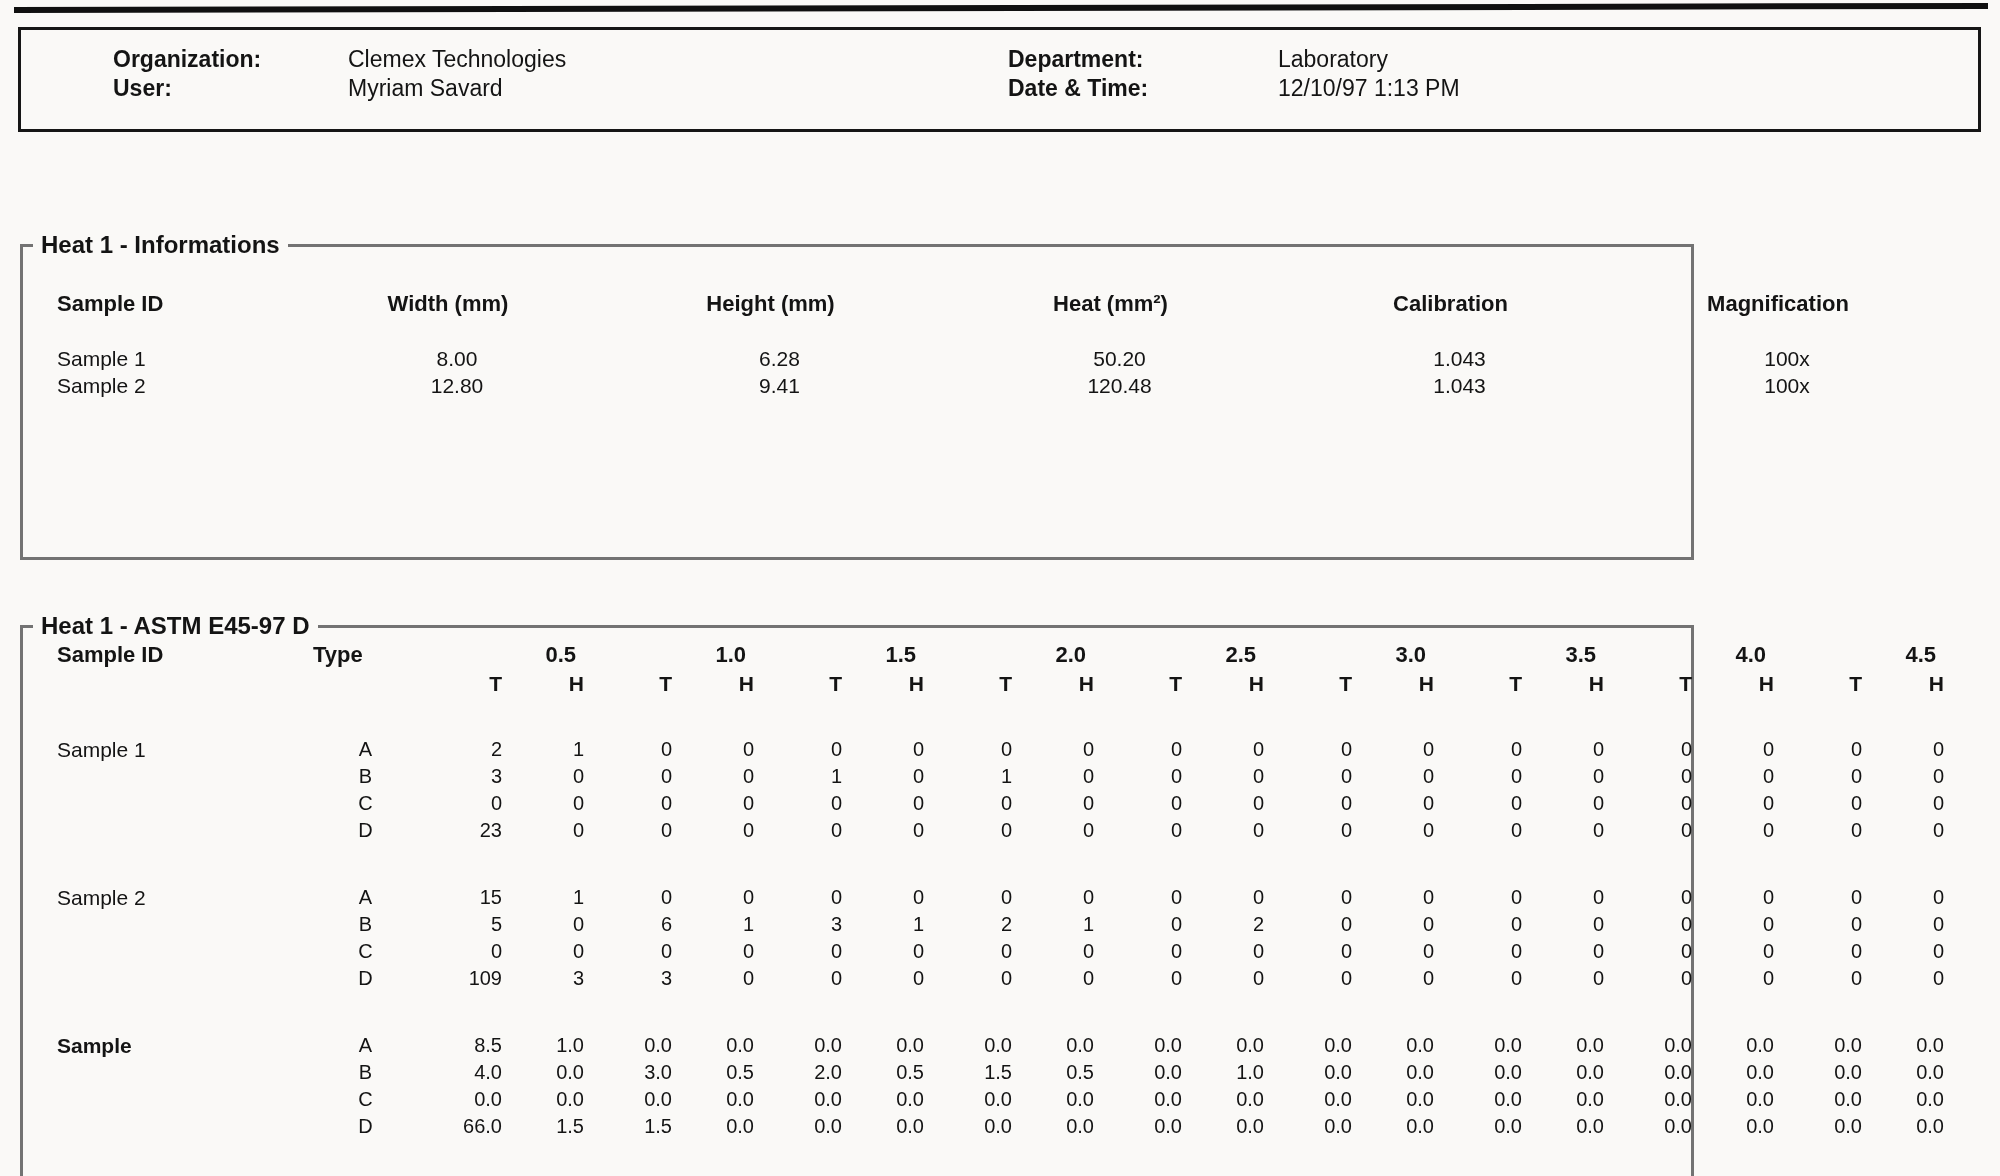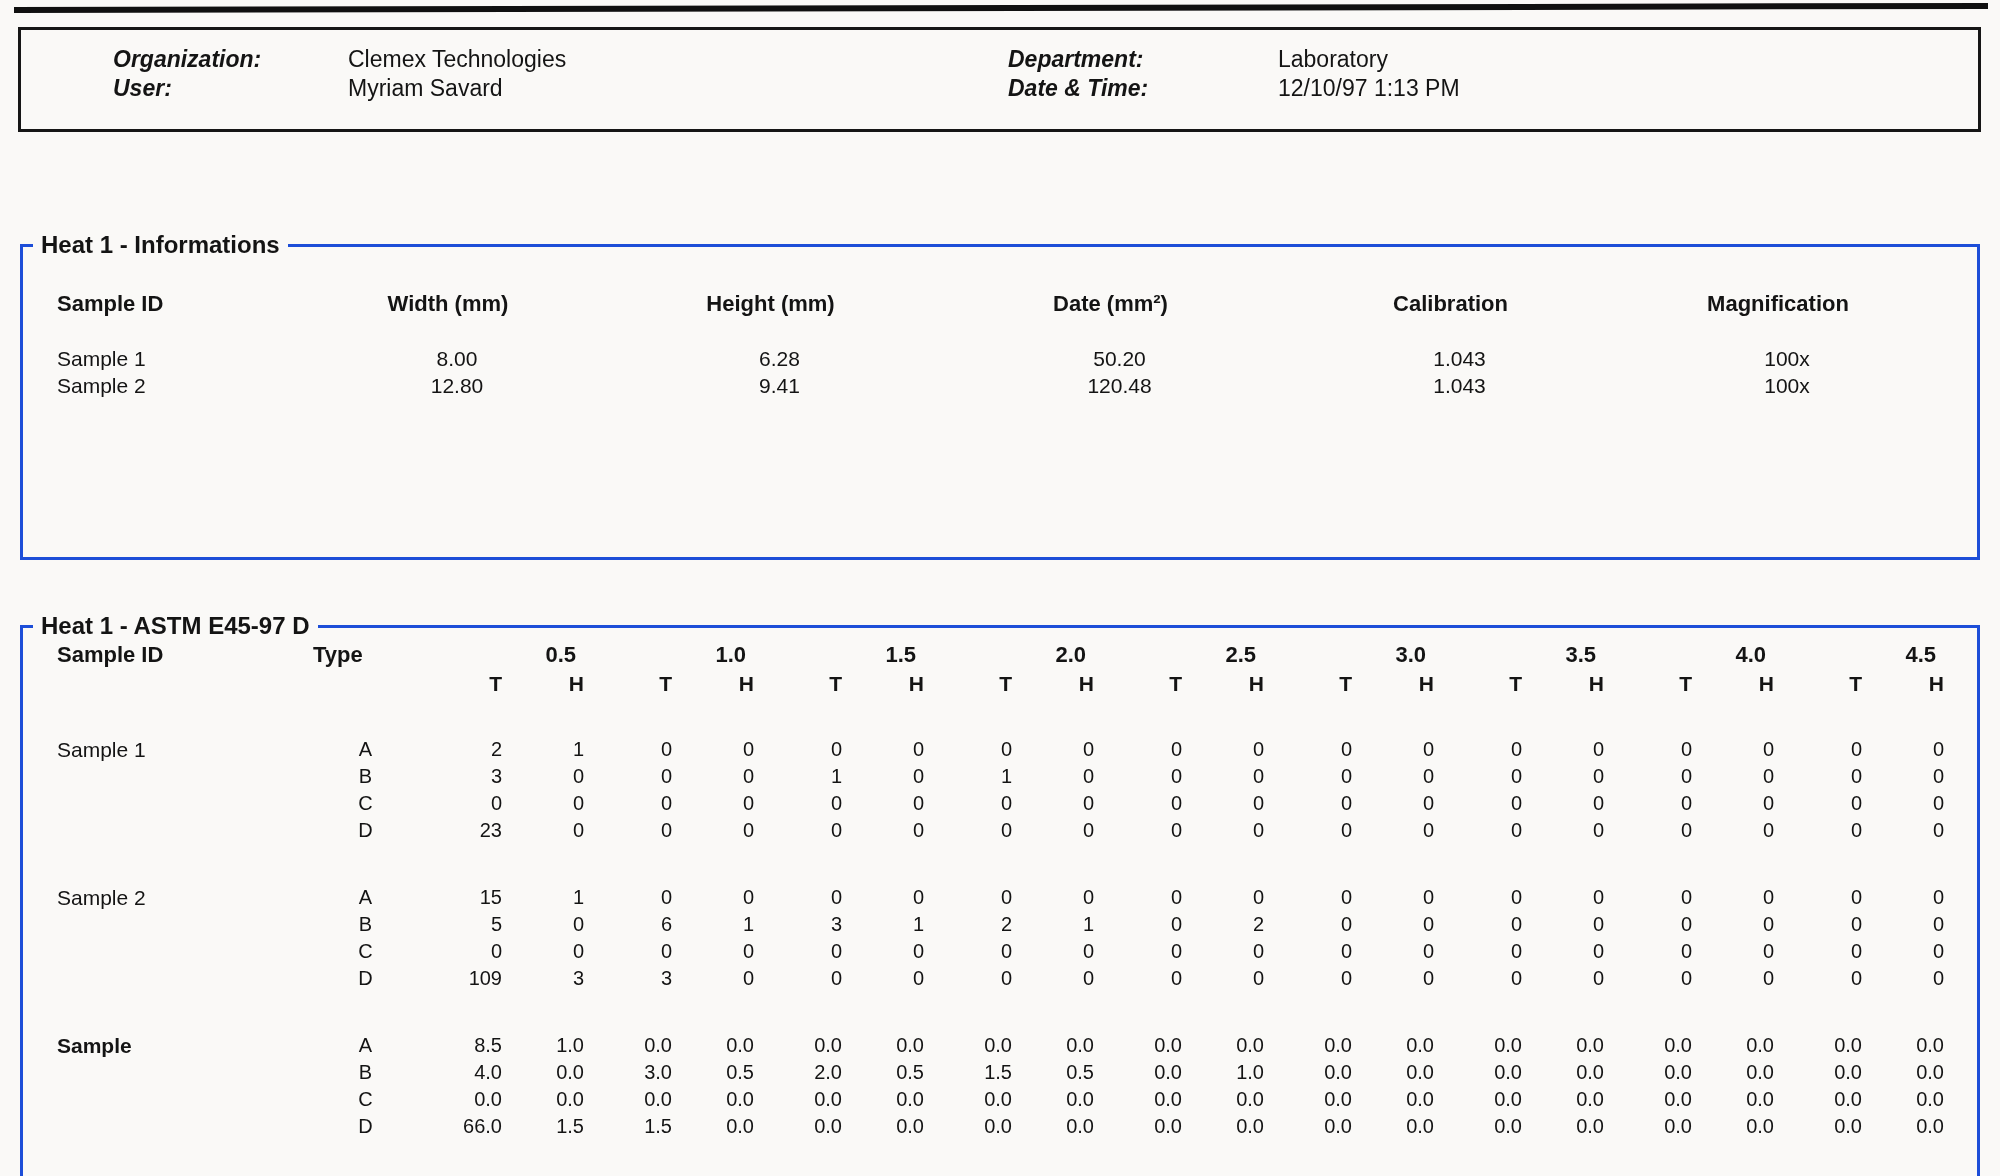--- a/index.html
+++ b/index.html
@@ -22,29 +22,29 @@
   }
 
   
   .header-box {
     position: absolute; left: 18px; top: 27px;
     width: 1963px; height: 105px;
     border: 3px solid #161616;
     box-sizing: border-box;
   }
   .htext { position: absolute; font-size: 23px; line-height: 28px; white-space: nowrap; }
-  .hlabel { font-weight: bold; font-style: italic; }
+  .hlabel { font-weight: bold; }
   .h-r1 { top: 15px; } .h-r2 { top: 44px; }
   .h-c1 { left: 92px; } .h-c2 { left: 327px; } .h-c3 { left: 987px; } .h-c4 { left: 1257px; }
 
   
   .fieldset {
     position: absolute; left: 20px;
-    width: 1960px;
-    border: 3px solid #1d4ed8;
+    width: 1674px;
+    border: 3px solid #737373;
     box-sizing: border-box;
   }
   #fs-info { top: 244px; height: 316px; }
   #fs-astm { top: 625px; height: 568px; }
   .legend {
     position: absolute; top: -16px; left: 10px;
     background: #faf9f7;
     padding: 0 8px;
     font-size: 24px; font-weight: bold;
     white-space: nowrap;
@@ -103,21 +103,21 @@
           <col style="width:355px">
         <col style="width:325px">
           <col style="width:355px">
           <col style="width:300px">
       </colgroup>
       <thead id="info-head">
           <tr>
             <th class="th-left">Sample ID</th>
             <th class="th-num">Width (mm)</th>
             <th class="th-num">Height (mm)</th>
-            <th class="th-num">Date (mm²)</th>
+            <th class="th-num">Heat (mm²)</th>
             <th class="th-num">Calibration</th>
             <th class="th-num">Magnification</th>
           </tr>
         </thead>
       <tbody id="info-body">
           <tr>
             <td class="td-left">Sample 1</td>
             <td class="td-num">8.00</td>
             <td class="td-num">6.28</td>
             <td class="td-num">50.20</td>

